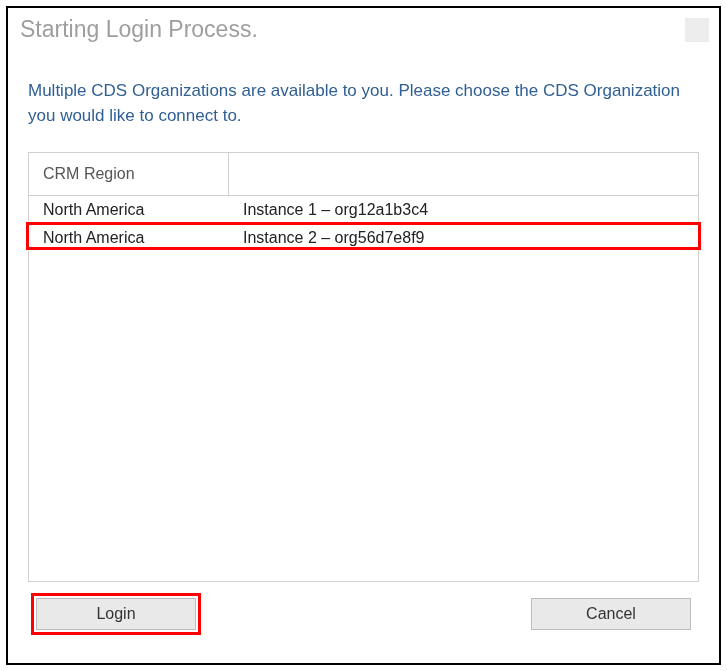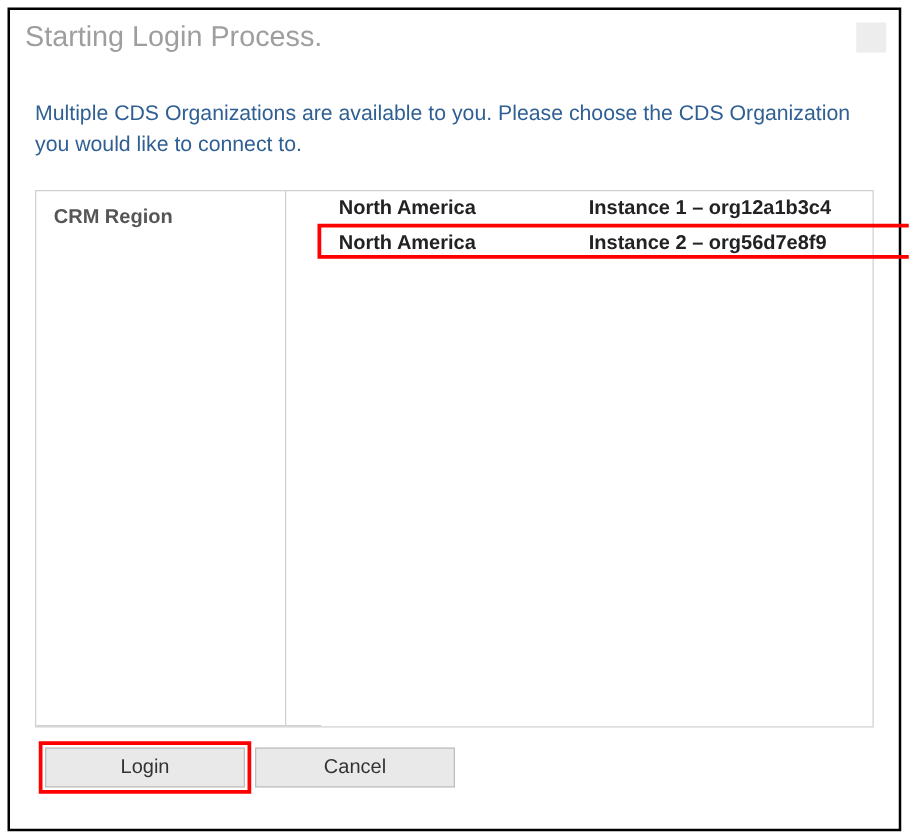--- a/index.html
+++ b/index.html
@@ -48,24 +48,23 @@
   .instructions {
     color: #2f5f93;
     font-size: 17px;
     line-height: 1.45;
     margin-bottom: 24px;
   }
   .grid-wrap {
     border: 1px solid #d0d0d0;
     flex: 1;
     display: flex;
-    flex-direction: row;
+    flex-direction: column;
     position: relative;
     min-height: 0;
-    font-weight: bold;
   }
   .grid-header {
     display: flex;
     border-bottom: 1px solid #d0d0d0;
   }
   .grid-header-cell {
     padding: 12px 14px;
     color: #555;
     font-size: 16px;
     border-right: 1px solid #d0d0d0;
@@ -93,20 +92,21 @@
     left: -3px;
     right: -3px;
     height: 28px;
     border: 3px solid #ff0000;
     pointer-events: none;
   }
   .footer {
     padding: 16px 8px 10px 8px;
     display: flex;
     gap: 8px;
+    justify-content: space-between;
   }
   .btn {
     width: 160px;
     height: 32px;
     background: #e9e9e9;
     border: 1px solid #bdbdbd;
     font-size: 16px;
     color: #333;
     display: flex;
     align-items: center;

